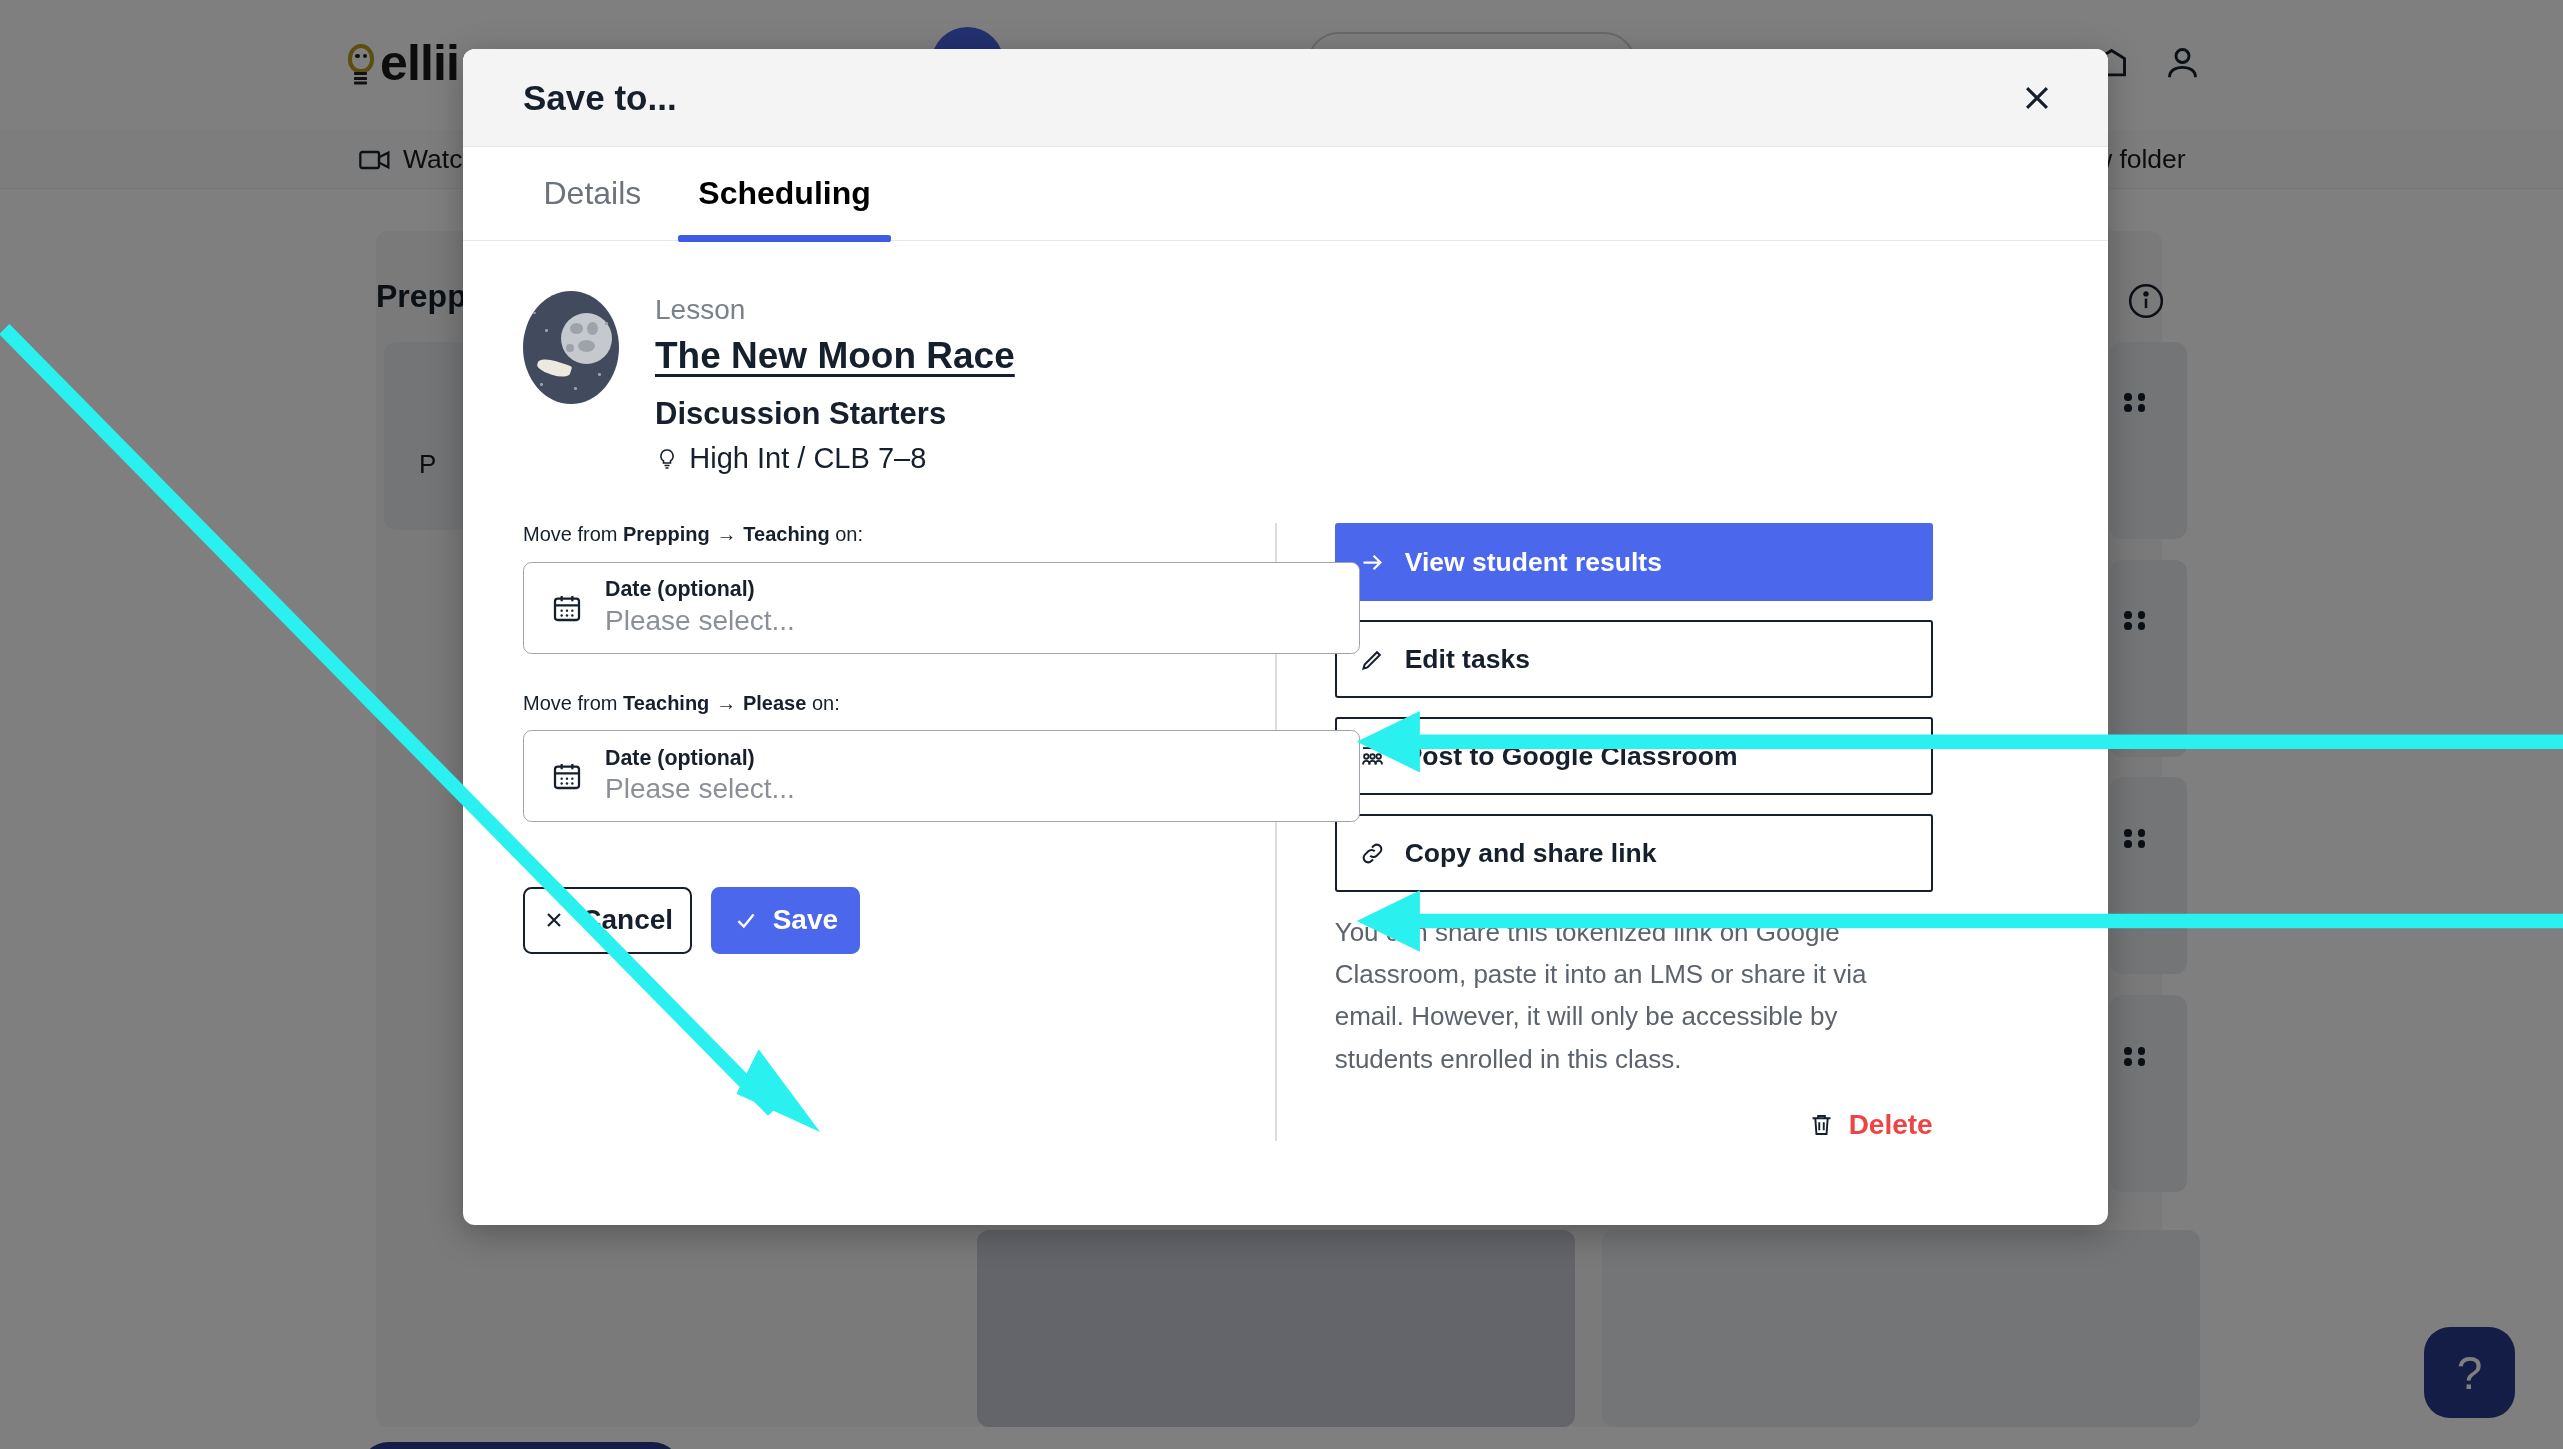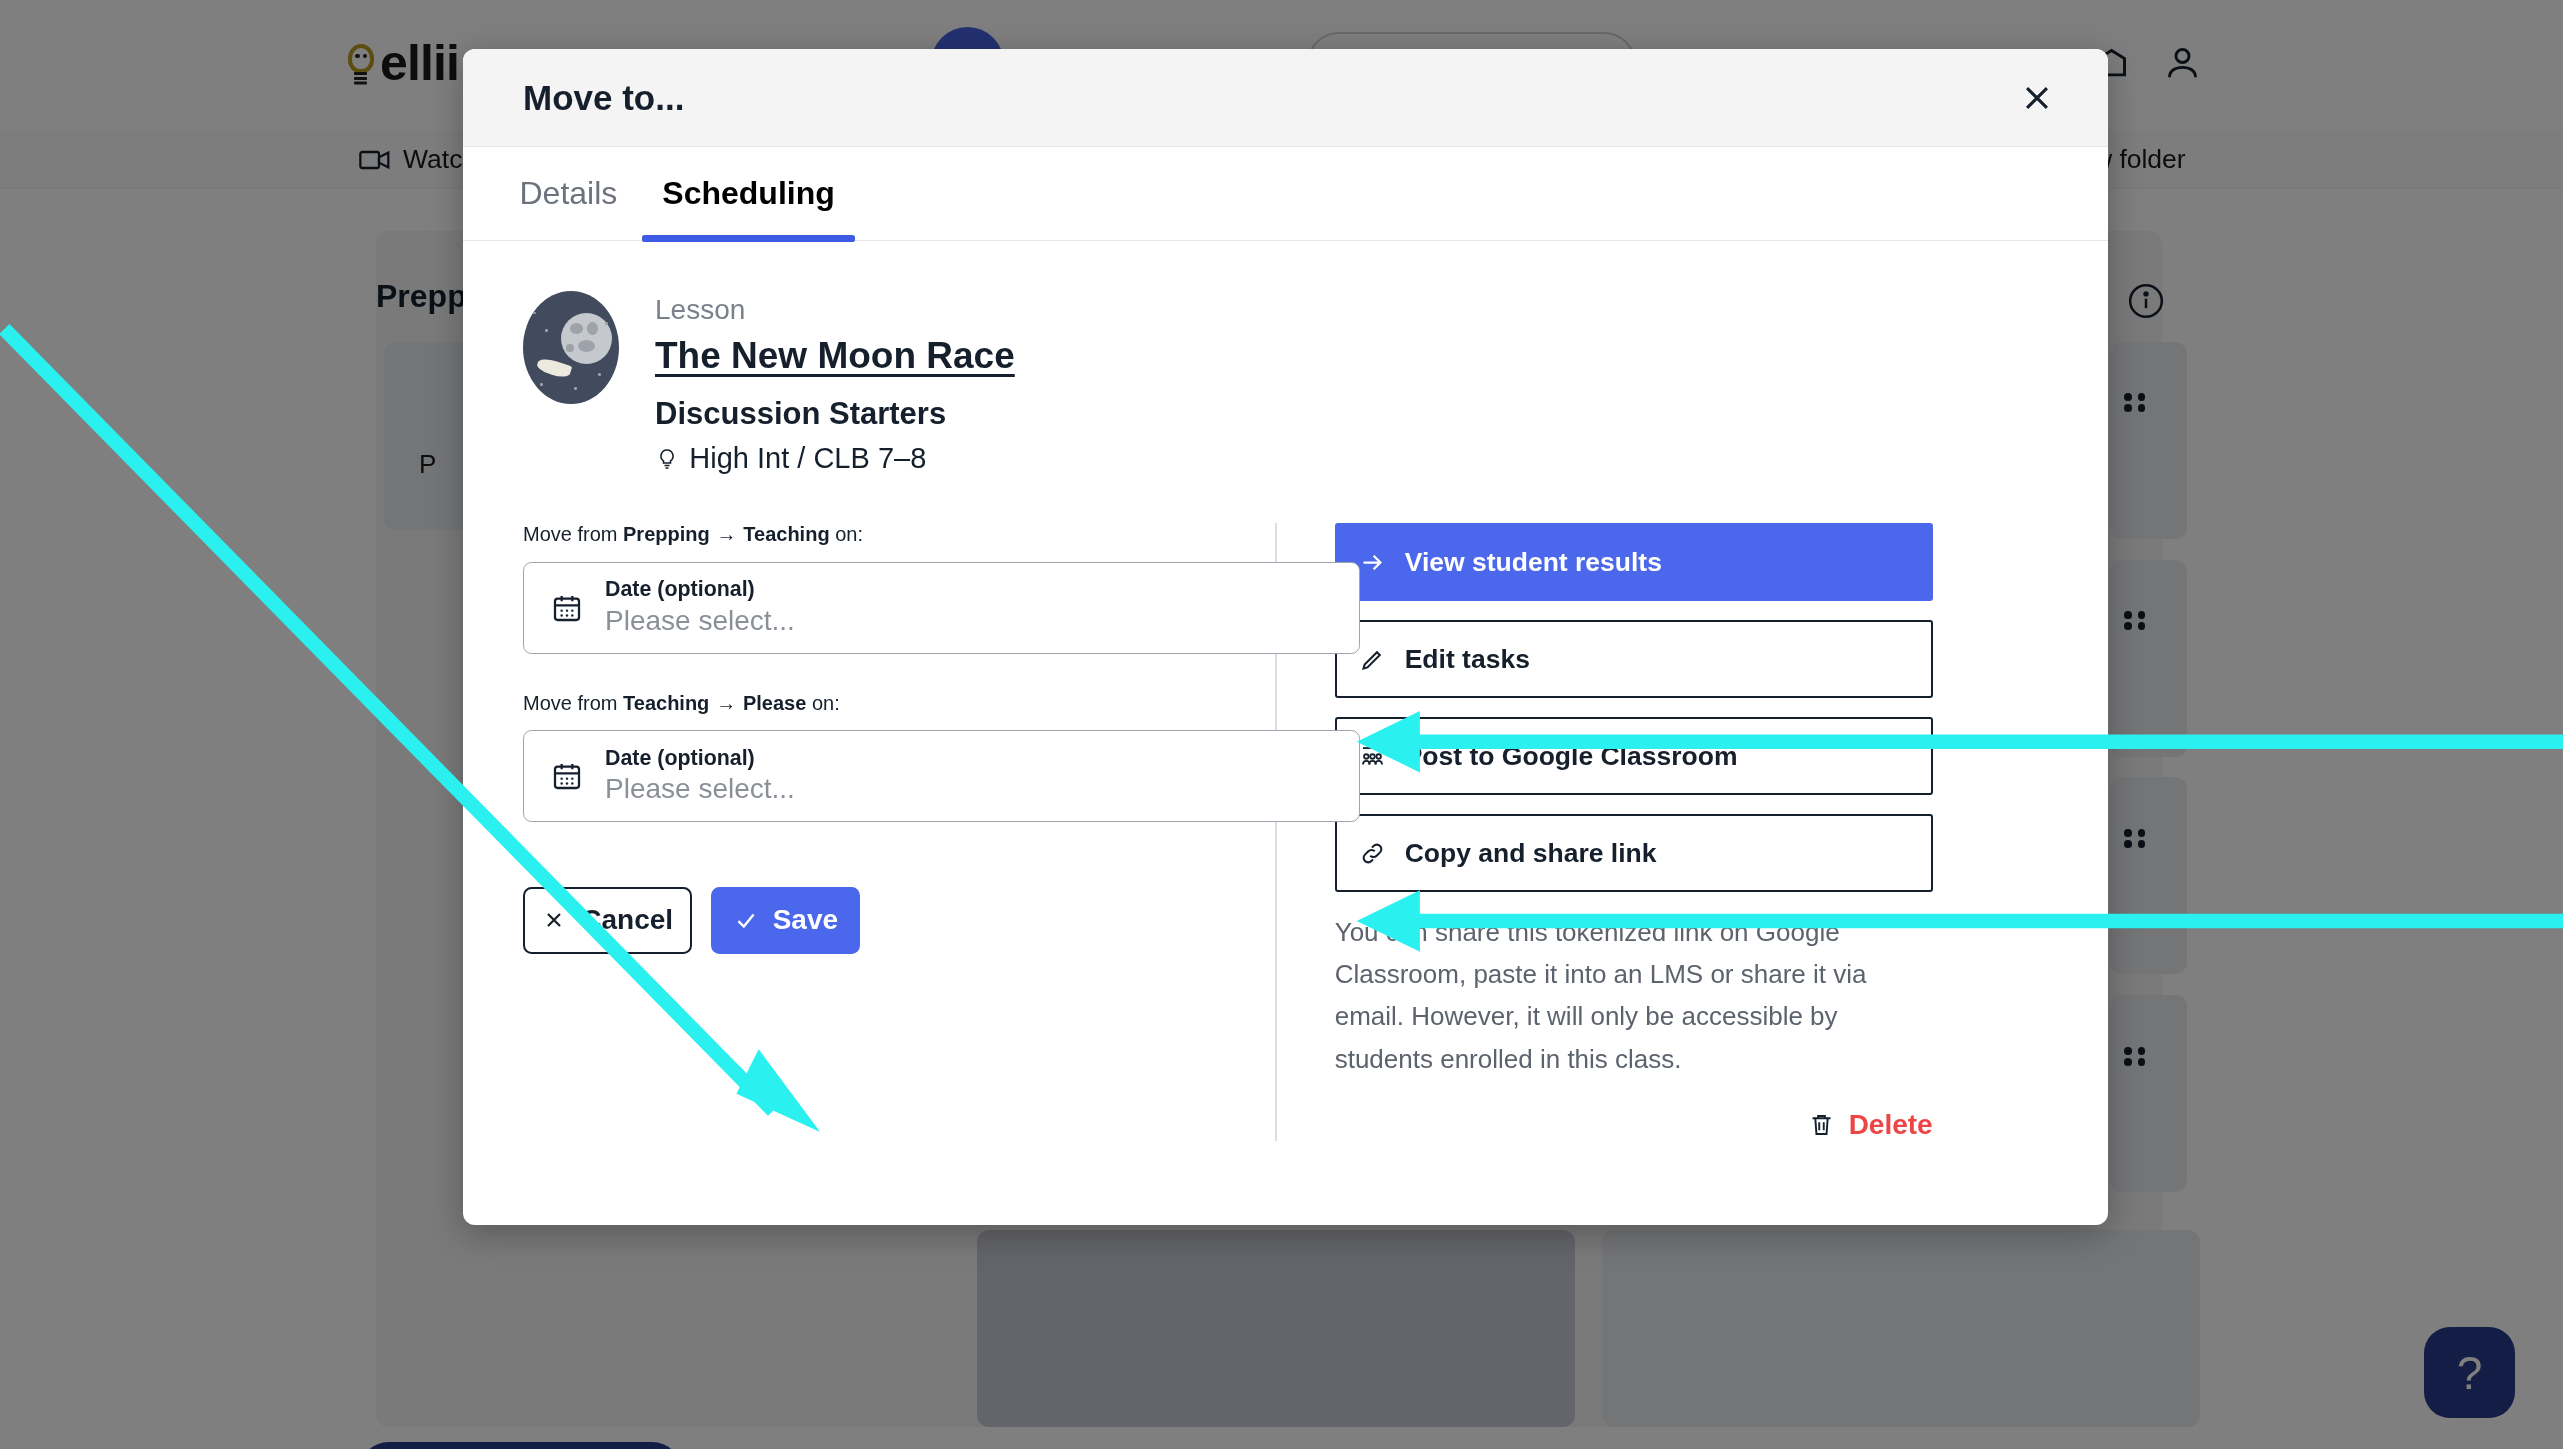--- a/index.html
+++ b/index.html
@@ -141,22 +141,22 @@
   }
   .modal-title {
     font-size: 35px; font-weight: 700; color: #16202c;
   }
   .modal-close {
     width: 55px; height: 55px;
     display: flex; align-items: center; justify-content: center;
     cursor: pointer;
   }
   .tabs {
-    display: flex; gap: 4px;
-    padding: 0 36px;
+    display: flex; gap: 16px;
+    padding: 0 60px;
     border-bottom: 1.7px solid #e7e8ea;
     height: 94px; box-sizing: border-box;
     align-items: center;
   }
   .tab {
     font-size: 32px; color: #6c737c; font-weight: 400;
     padding: 0 20.5px; height: 94px; display: flex; align-items: center;
     position: relative; cursor: pointer;
   }
   .tab.active { color: #000000; font-weight: 700; }
@@ -374,21 +374,21 @@
     <div class="bg-help-btn">
       <span>?</span>
     </div>
   </div>
 
   <div id="scrim"></div>
 
   <div id="modal">
 
     <div class="modal-header">
-      <div class="modal-title">Move to...</div>
+      <div class="modal-title">Save to...</div>
       <div class="modal-close">
         <svg viewBox="0 0 24 24" width="34" height="34" fill="none" stroke="#16202c" stroke-width="2.2">
           <path d="M5 5 L19 19 M19 5 L5 19"></path>
         </svg>
       </div>
     </div>
 
     <div class="tabs">
       <div class="tab">Details</div>
       <div class="tab active">Scheduling</div>

